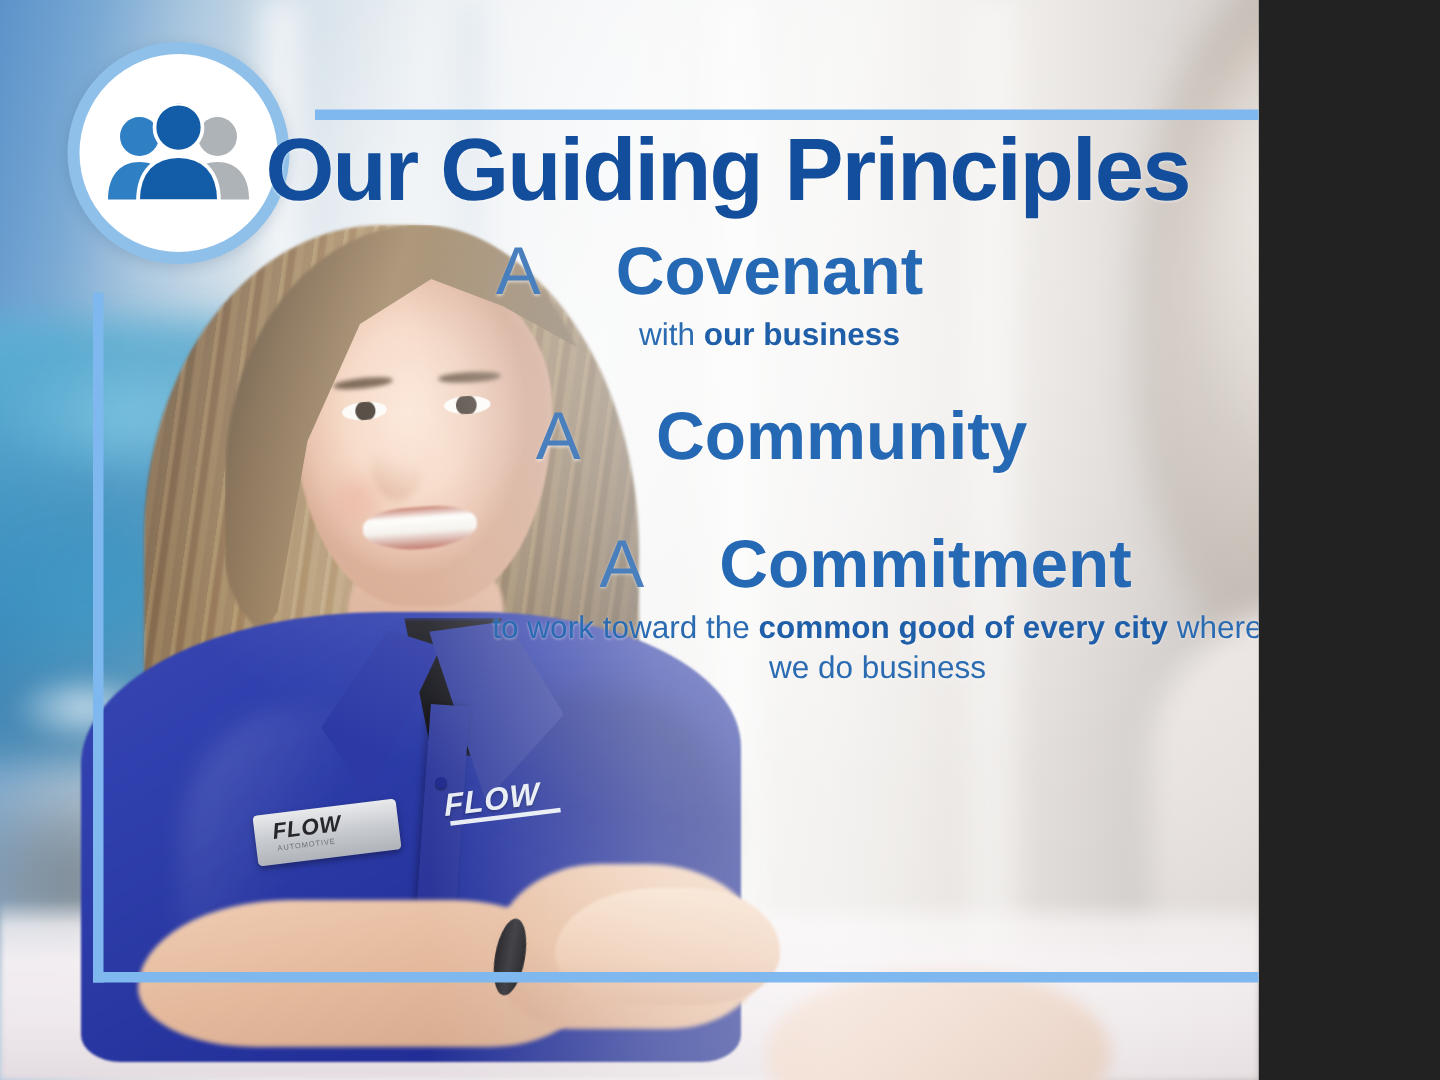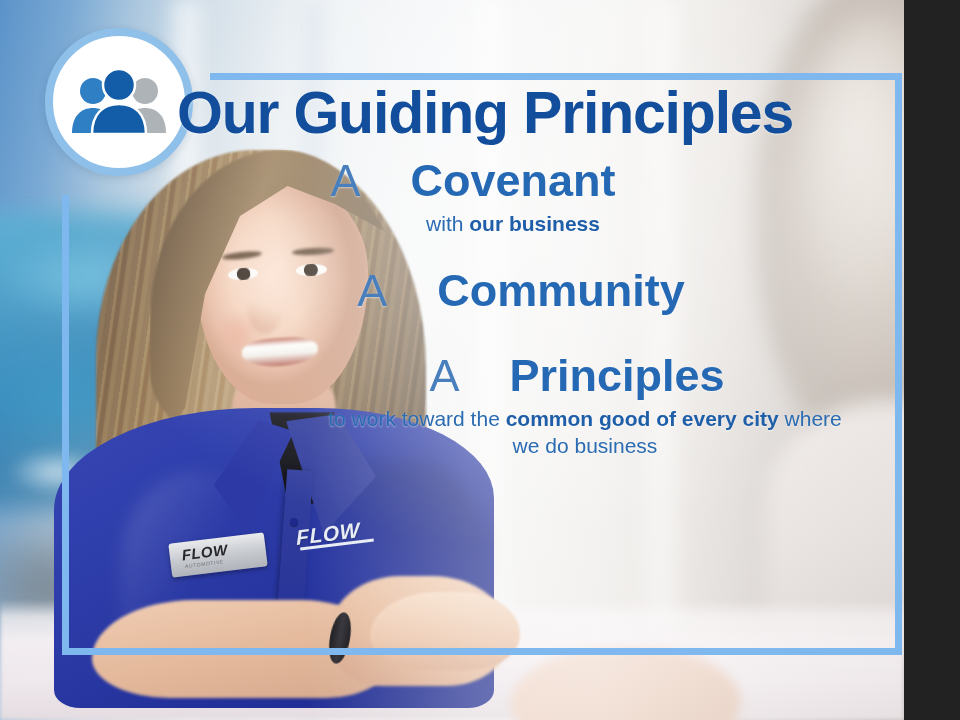--- a/index.html
+++ b/index.html
@@ -7,21 +7,21 @@
     margin: 0;
     padding: 0;
     background: #222;
   }
   body {
     font-family: "Liberation Sans", sans-serif;
   }
 
   #poster {
     position: relative;
-    width: 904px;
+    width: 839px;
     height: 720px;
     overflow: hidden;
     background: #e9eef3;
   }
 
   
   .bg-layer { position: absolute; inset: 0; }
 
   
   .bg-base {
@@ -500,21 +500,21 @@
     <div class="principle block-community">
       <p class="p-title">
         <span class="lead">A</span>
         <span class="key">Community</span>
       </p>
     </div>
 
     <div class="principle block-commitment">
       <p class="p-title">
         <span class="lead">A</span>
-        <span class="key">Principles</span>
+        <span class="key">Commitment</span>
       </p>
       <p class="p-sub">
         <span>to work toward the </span><b>common good of every city</b><span> where</span><br>
         <span>we do business</span>
       </p>
     </div>
 
   </div>
 </div>
 

